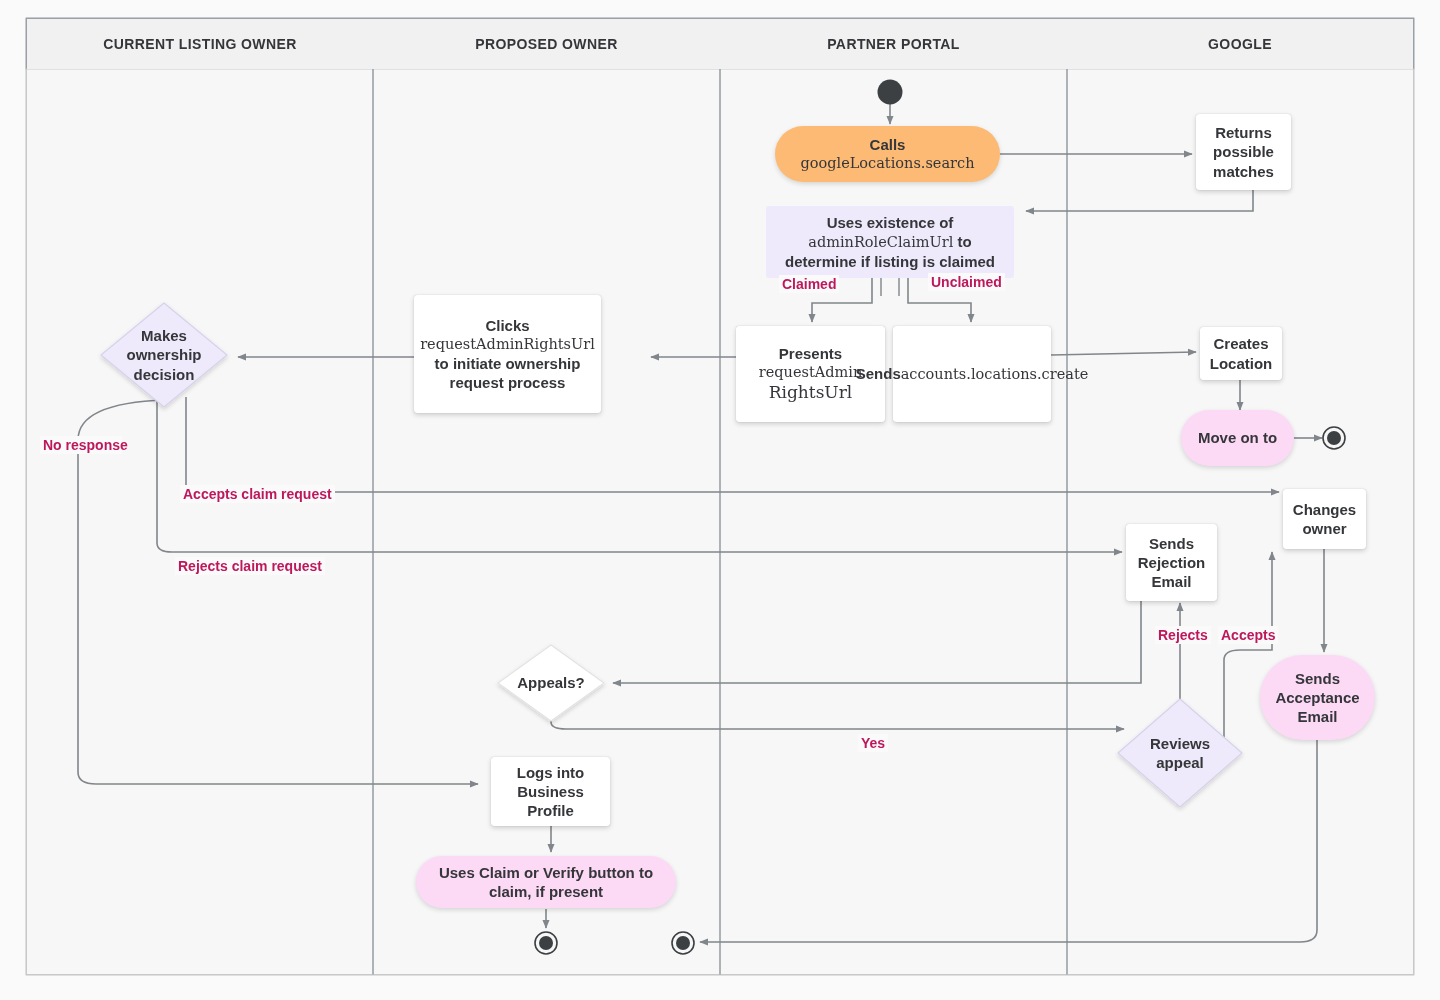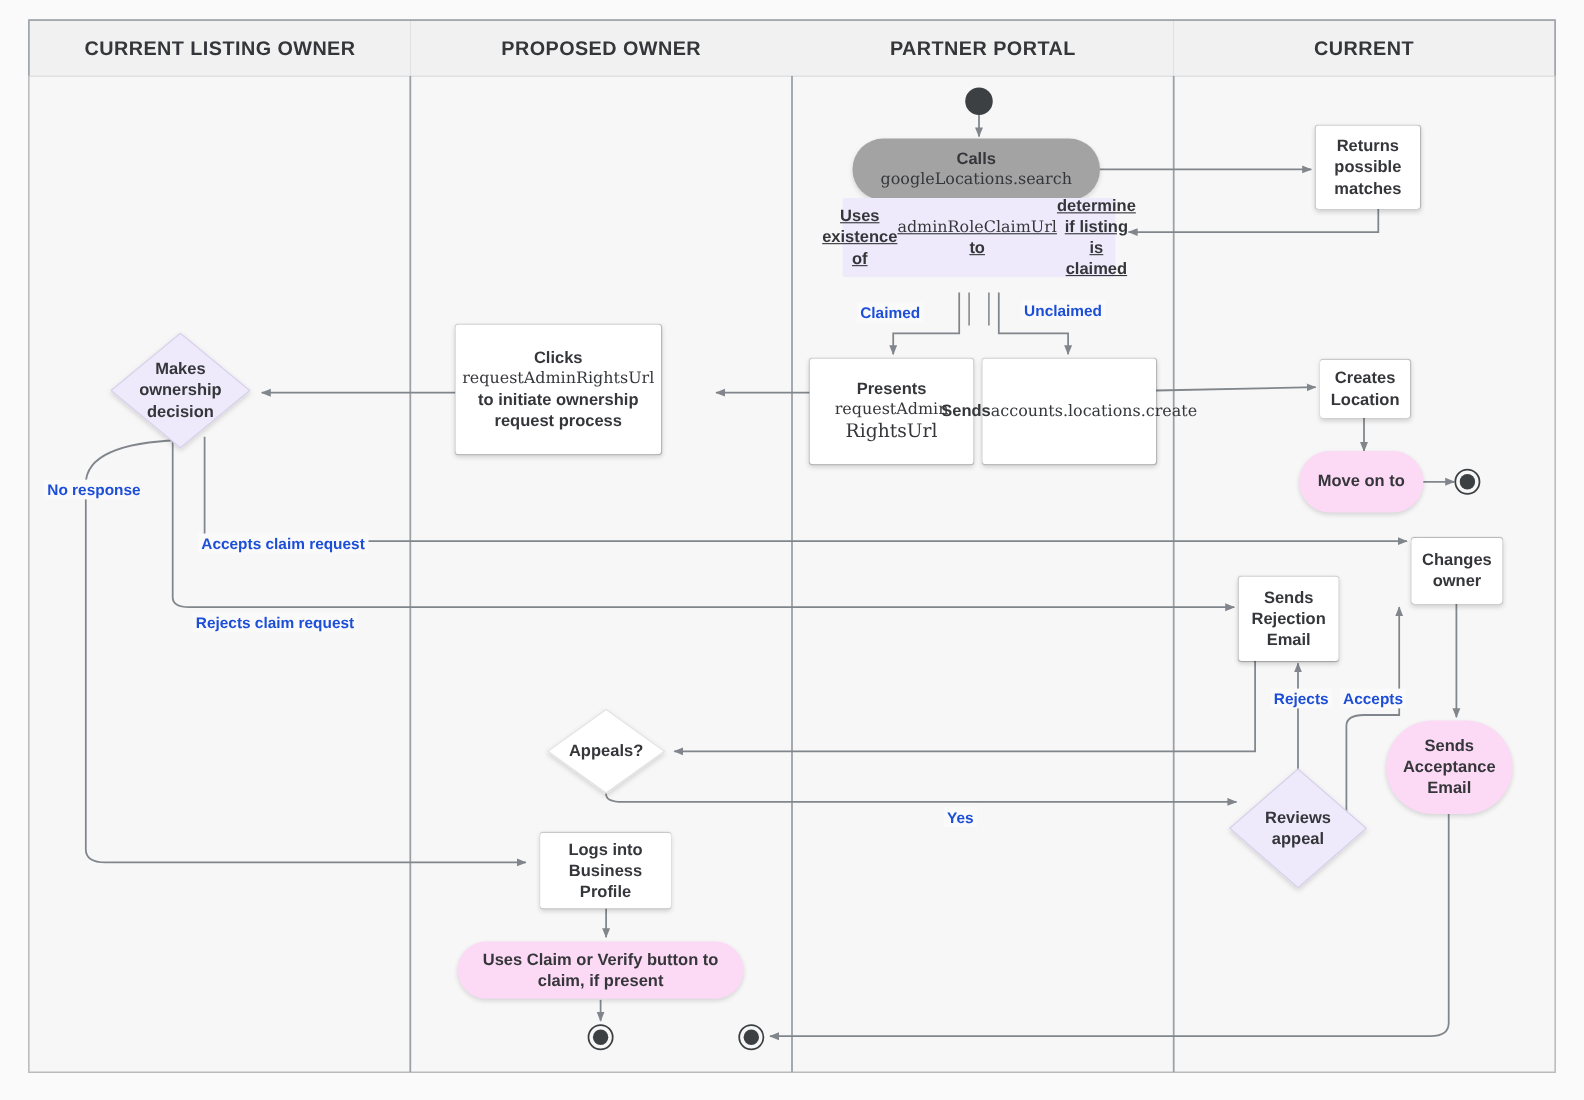--- a/index.html
+++ b/index.html
@@ -11,28 +11,28 @@
     overflow:hidden;
   }
   #stage{position:relative;width:1440px;height:1000px;}
   #svg{position:absolute;left:0;top:0;width:1440px;height:1000px;}
   .node{position:absolute;box-sizing:border-box;display:flex;align-items:center;
         justify-content:center;text-align:center;line-height:1.28;font-weight:bold;
         font-size:15px;color:#35363a;}
   .rect{background:#ffffff;border-radius:3px;
         box-shadow:0 2px 5px rgba(0,0,0,.17),0 0 1px rgba(0,0,0,.25);}
   .stadium{border-radius:999px;box-shadow:0 2px 5px rgba(0,0,0,.14);}
-  .cyan{background:#a3a3a3;text-align:right;}
+  .cyan{background:#fdba74;text-align:right;}
   .pink{background:#fcd9f5;}
   .lav{background:#eeeafb;border-radius:3px;}
   .mono{font-family:"DejaVu Serif", serif;font-weight:400;}
   .hdr{position:absolute;display:flex;align-items:center;justify-content:center;
-       font-size:18px;font-weight:bold;letter-spacing:.4px;color:#35363a;
+       font-size:14px;font-weight:bold;letter-spacing:.4px;color:#35363a;
        background:#f1f1f1;box-sizing:border-box;}
-  .edgelabel{position:absolute;font-size:14px;font-weight:bold;color:#1d4ed8;
+  .edgelabel{position:absolute;font-size:14px;font-weight:bold;color:#be185d;
              background:#fafafa;padding:0 3px;white-space:nowrap;line-height:1.3;
              text-align:center;}
   .dmd-text{position:absolute;left:0;top:0;width:100%;height:100%;display:flex;
             align-items:center;justify-content:center;text-align:center;
             font-size:15px;font-weight:bold;line-height:1.28;color:#35363a;}
 </style>
 </head>
 <body>
 
 <div id="stage">
@@ -126,30 +126,30 @@
       <path d="M551,645 L604,683 L551,721 L498,683 Z" fill="#ffffff" stroke="#e3e3e3" stroke-width="1.2" stroke-linejoin="round"></path>
     </g>
     <g filter="url(#sh)">
       <path d="M1180,699 L1242,753 L1180,807 L1118,753 Z" fill="#eeeafb" stroke="#d7d2ea" stroke-width="1.2" stroke-linejoin="round"></path>
     </g>
   </svg>
 
   <div class="hdr" style="left:27px;top:19px;width:346px;height:50px;">CURRENT LISTING OWNER</div>
   <div class="hdr" style="left:373px;top:19px;width:347px;height:50px;">PROPOSED OWNER</div>
   <div class="hdr" style="left:720px;top:19px;width:347px;height:50px;">PARTNER PORTAL</div>
-  <div class="hdr" style="left:1067px;top:19px;width:346px;height:50px;">CURRENT</div>
+  <div class="hdr" style="left:1067px;top:19px;width:346px;height:50px;">GOOGLE</div>
 
   <div class="node stadium cyan" style="left:775px;top:126px;width:225px;height:56px;flex-direction:column;">
     <span>Calls</span>
     <span class="mono" style="font-size:14.5px;">googleLocations.search</span>
   </div>
 
   <div class="node rect" style="left:1196px;top:114px;width:95px;height:76px;padding:0 8px;">Returns possible matches</div>
 
-  <div class="node lav" style="left:766px;top:180px;width:248px;height:72px;flex-direction:row;text-decoration:underline;">
+  <div class="node lav" style="left:766px;top:206px;width:248px;height:72px;flex-direction:column;">
     <span>Uses existence of</span>
     <span><span class="mono" style="font-size:14.5px;">adminRoleClaimUrl</span> <span>to</span></span>
     <span>determine if listing is claimed</span>
   </div>
 
   <div class="node rect" style="left:736px;top:326px;width:149px;height:96px;flex-direction:column;">
     <span>Presents</span>
     <span class="mono" style="font-size:14.5px;">requestAdmin</span>
     <span class="mono" style="font-size:17px;">RightsUrl</span>
   </div>

